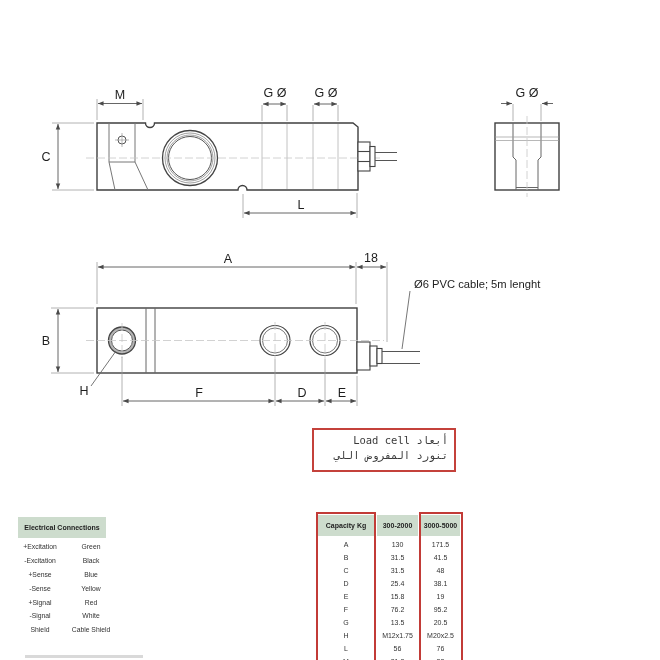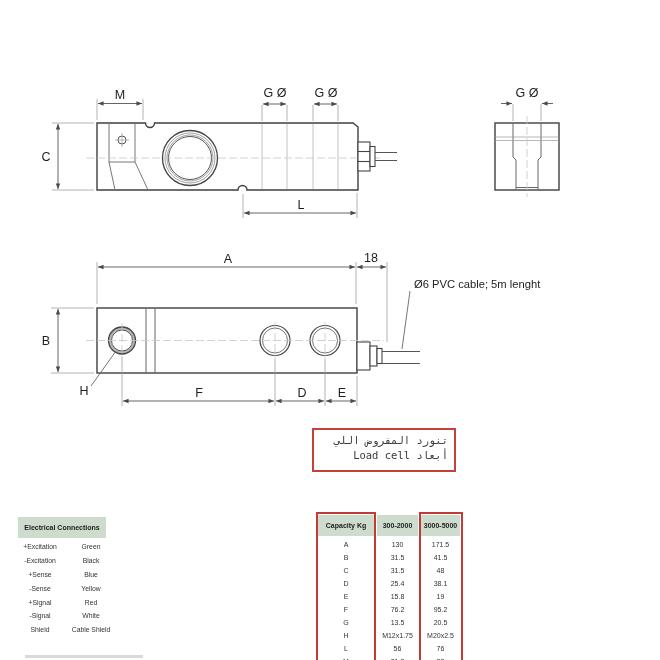--- a/index.html
+++ b/index.html
@@ -228,22 +228,22 @@
       <text class="dimlabel" x="199" y="397" text-anchor="middle">F</text>
       <text class="dimlabel" x="302" y="397" text-anchor="middle">D</text>
       <text class="dimlabel" x="342" y="397" text-anchor="middle">E</text>
 
       <line x1="410" y1="291" x2="402" y2="349" stroke="#666" stroke-width="0.9"></line>
       <text class="notetext" x="414" y="288" text-anchor="start">Ø6 PVC cable; 5m lenght</text>
     </g>
   </svg>
 
   <div class="abs note-box">
+    <div>أبعاد Load cell</div>
     <div>تنورد المفروض اللي</div>
-    <div>أبعاد Load cell</div>
   </div>
 
   <div class="abs elec-header">Electrical Connections</div>
   <div class="abs elec-rows">
     <div class="elec-row">
       <span class="sig">+Excitation</span>
       <span class="wire">Green</span>
     </div>
     <div class="elec-row">
       <span class="sig">-Excitation</span>

